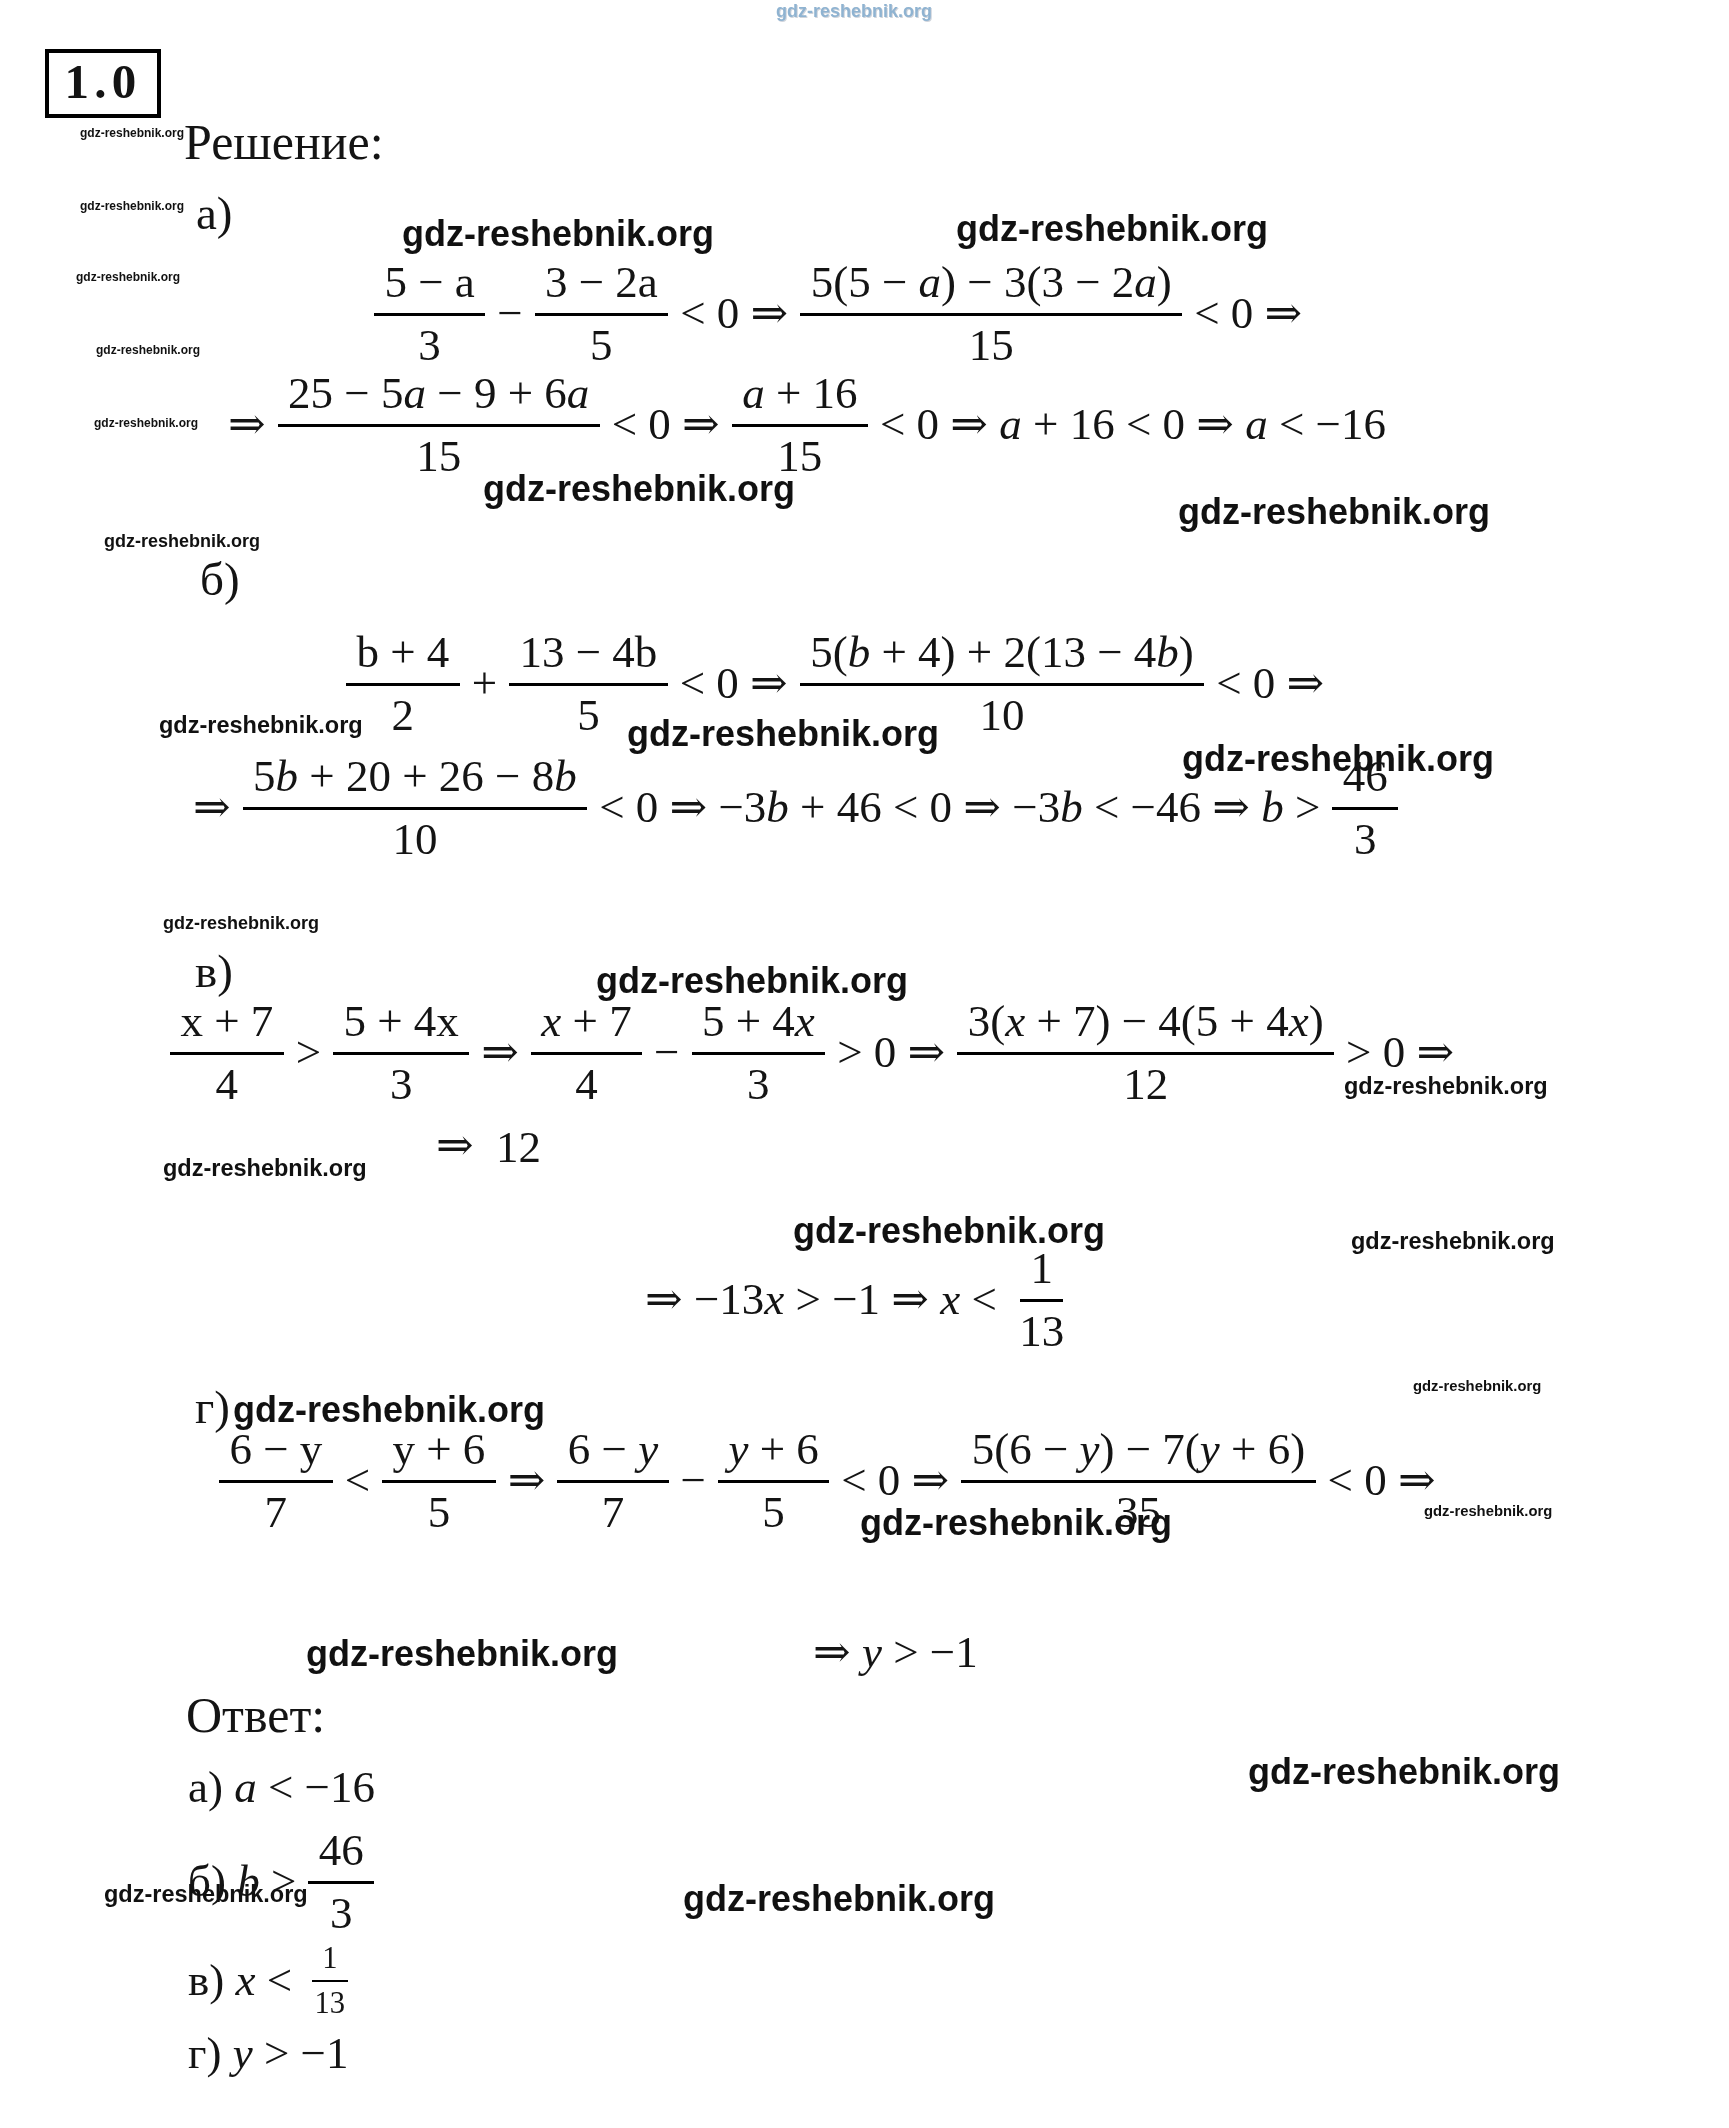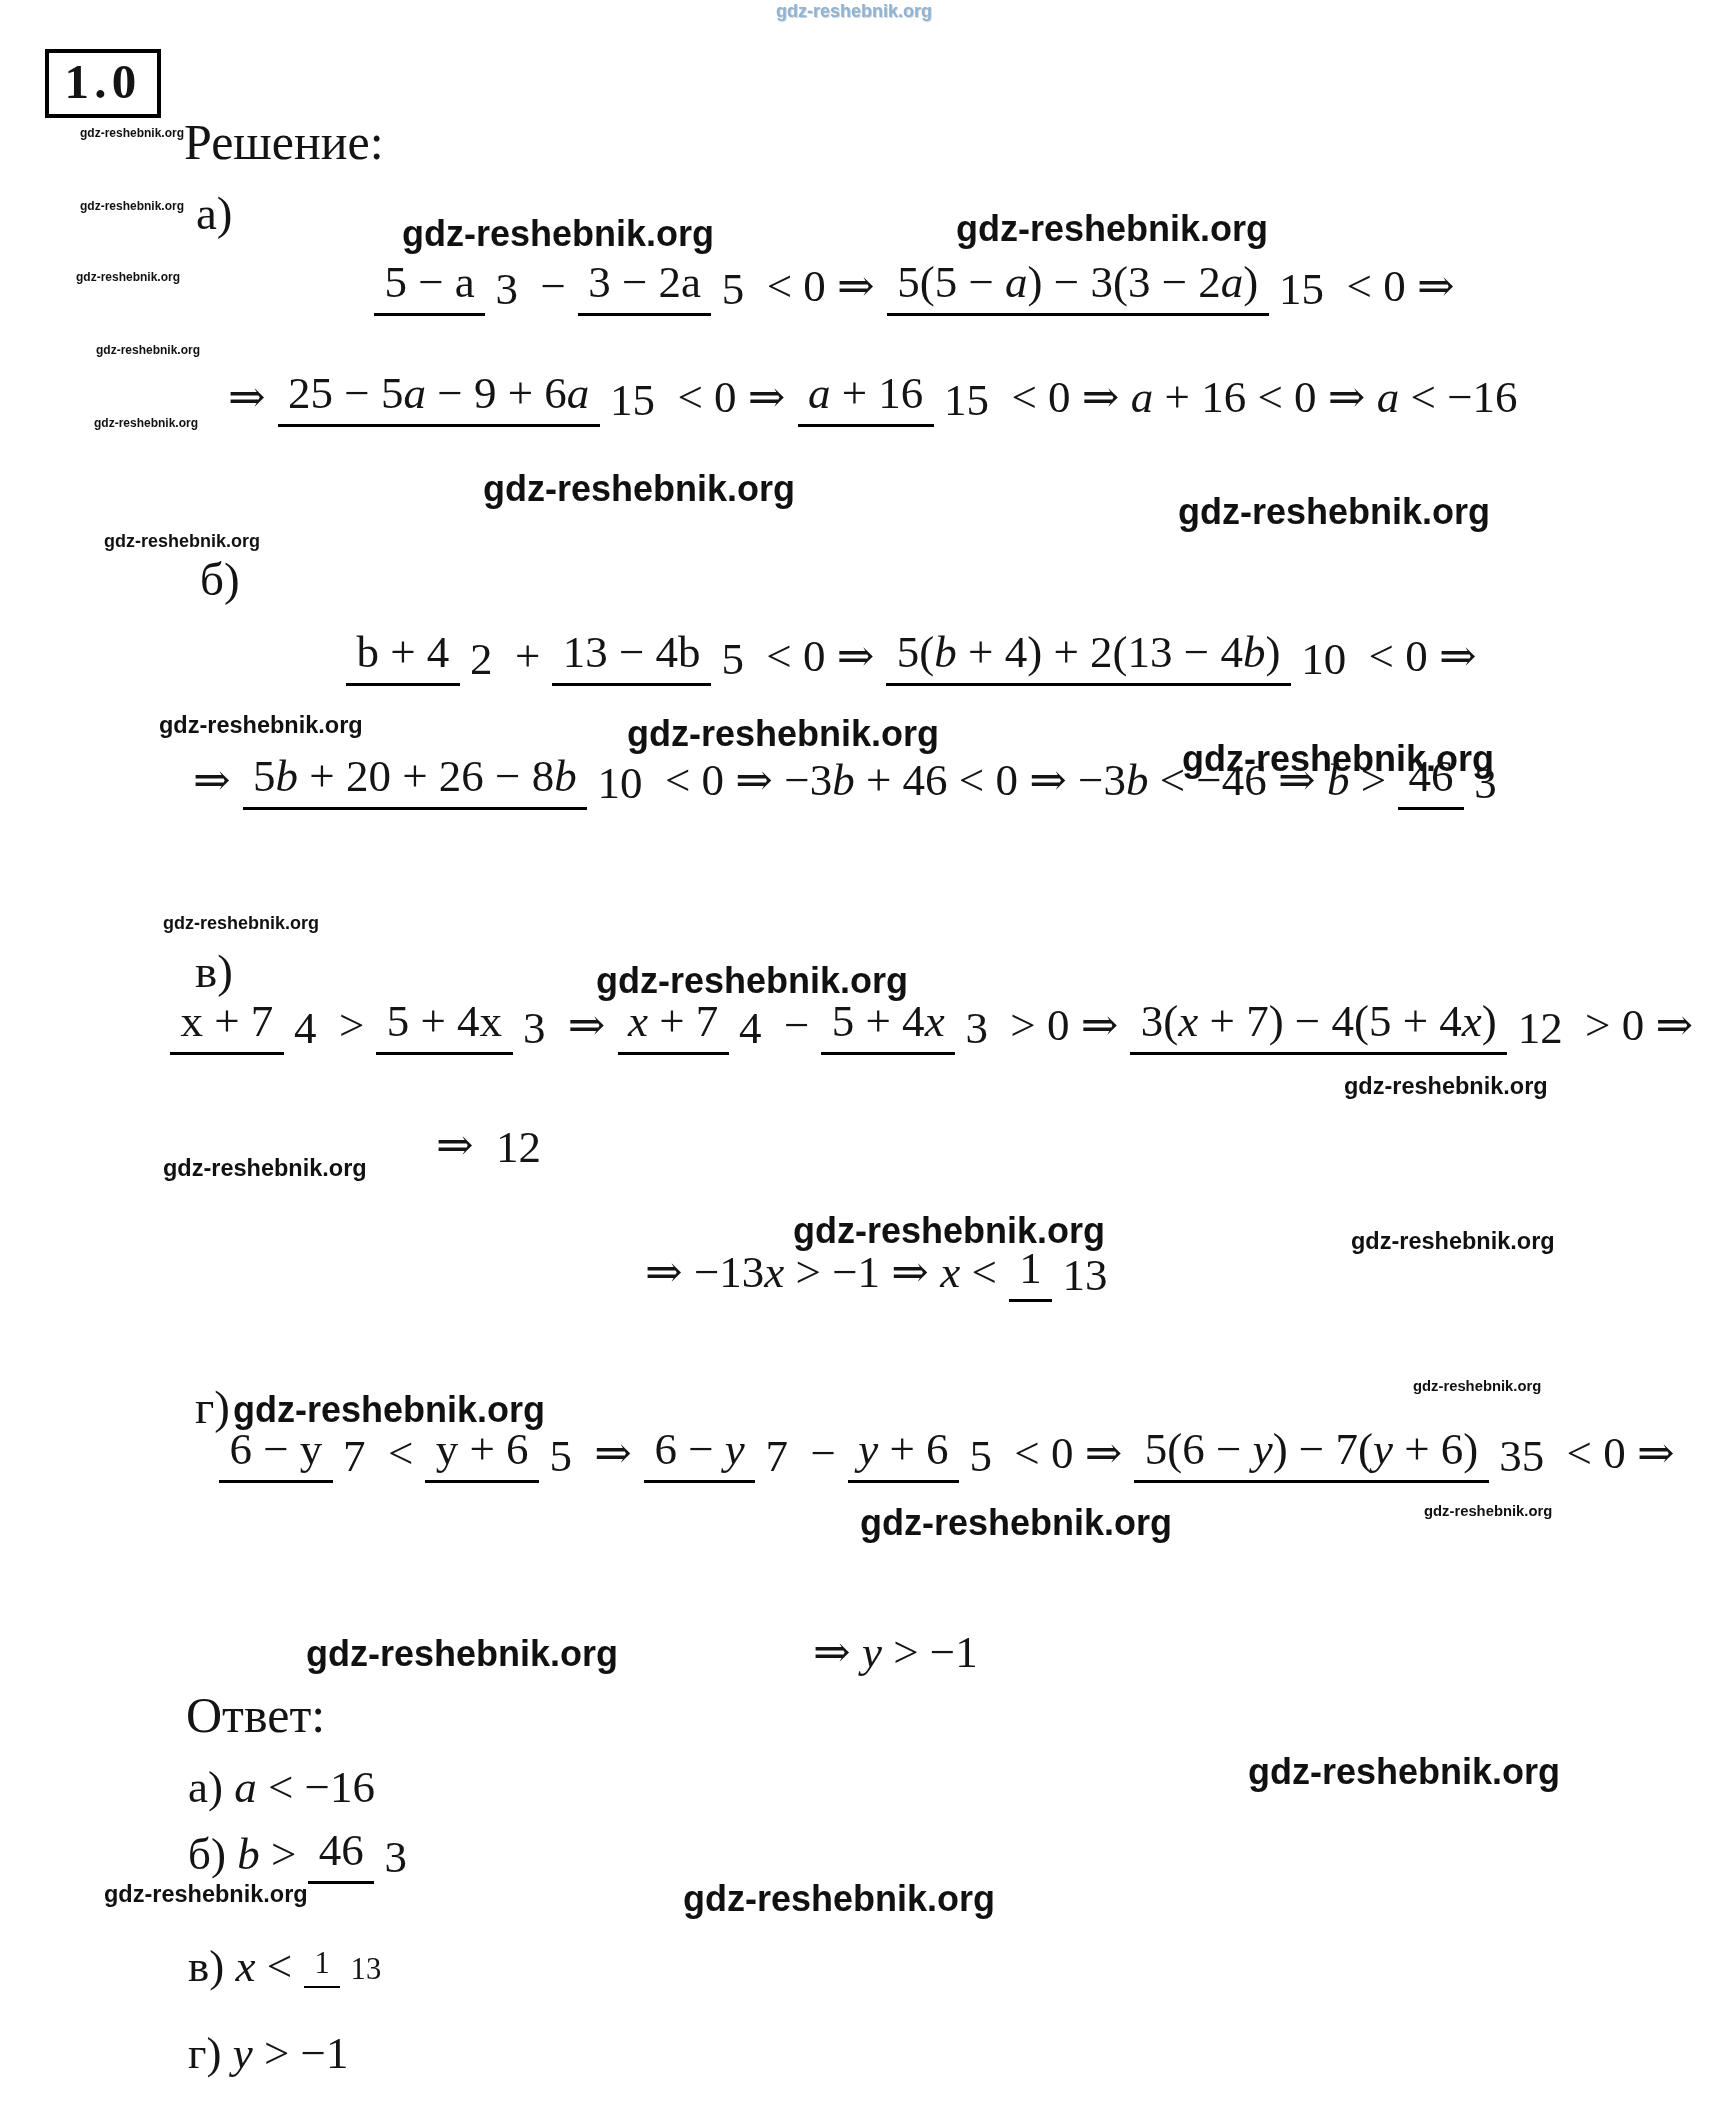--- a/index.html
+++ b/index.html
@@ -24,21 +24,21 @@
   .heading{position:absolute;font-size:50px;line-height:1.1;font-family:Liberation Serif, serif;}
   .plabel{position:absolute;font-size:47px;line-height:1.1;}
   
   .mathline{
     position:absolute;
     display:flex;align-items:center;gap:12px;
     font-size:45px;line-height:1.15;white-space:pre;
   }
   .mx{white-space:pre;}
   .it{font-style:italic;}
-  .frac{display:inline-flex;flex-direction:row;align-items:flex-end;vertical-align:middle;}
+  .frac{display:inline-flex;flex-direction:column;align-items:center;vertical-align:middle;}
   .frac .num{padding:0 10.4px 4.3px;border-bottom:3.5px solid #000;white-space:pre;text-align:center;}
   .frac .den{padding:3.5px 10.4px 0;white-space:pre;text-align:center;}
   .frac.fs{font-size:0.68em;}
   .frac.fs .num{border-bottom-width:2.6px;}
   
   .wm{
     position:absolute;
     font-family:"Liberation Sans","DejaVu Sans",sans-serif;
     color:#111;white-space:nowrap;line-height:1.1;
   }

